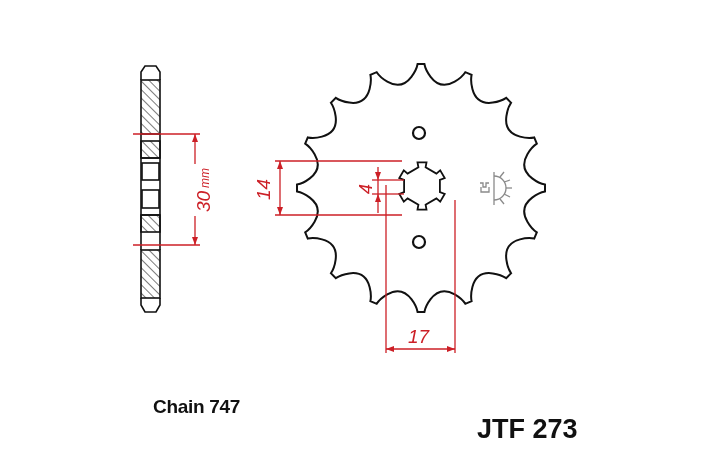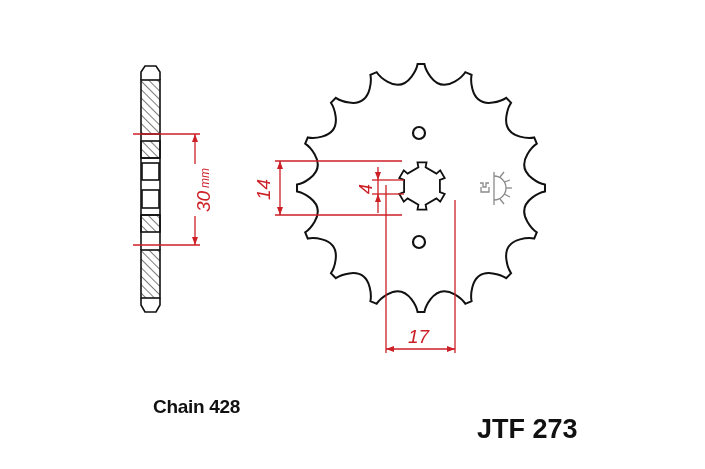--- a/index.html
+++ b/index.html
@@ -87,14 +87,14 @@
   <g stroke="#cc1f26" stroke-width="1.3" fill="#cc1f26">
     <line x1="386" y1="185" x2="386" y2="353"></line>
     <line x1="455" y1="200" x2="455" y2="353"></line>
     <line x1="386" y1="349" x2="455" y2="349"></line>
     <path d="M386,349 l8,-3 l0,6 z" stroke="none"></path>
     <path d="M455,349 l-8,-3 l0,6 z" stroke="none"></path>
   </g>
   <text class="dimtext" x="408" y="343" font-size="19">17</text>
 </svg>
 
-<div class="caption" id="chain-label">Chain 428</div>
+<div class="caption" id="chain-label">Chain 747</div>
 <div class="caption" id="part-label">JTF 273</div>
 
 </body></html>

